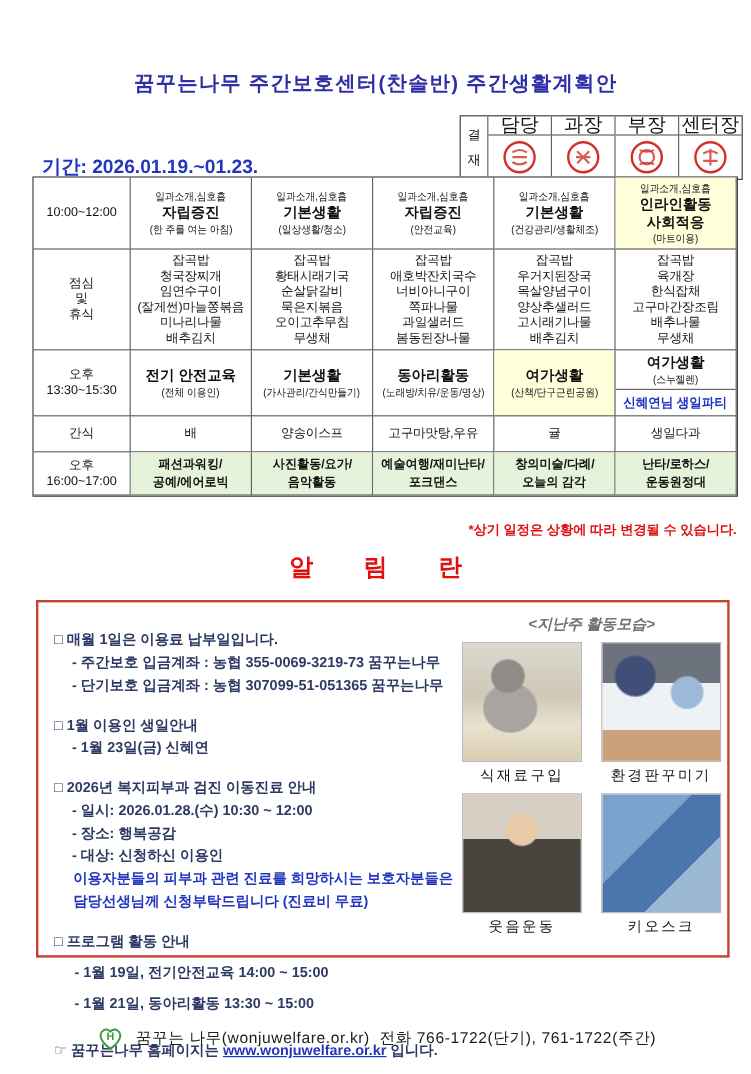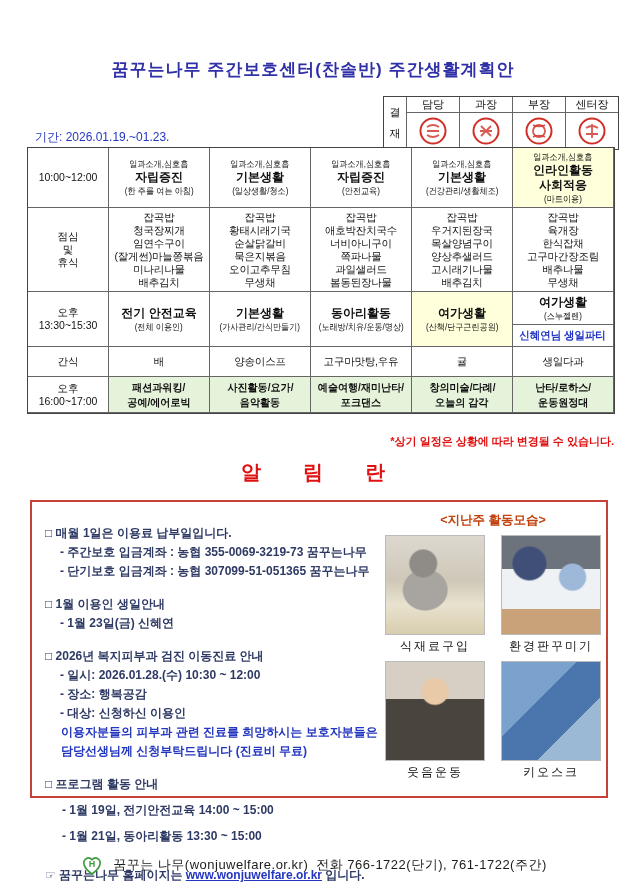--- a/index.html
+++ b/index.html
@@ -15,25 +15,25 @@
   .doc-title{position:absolute;top:58px;left:0;width:100%;text-align:center;
     font-size:17px;font-weight:bold;color:var(--title-blue);letter-spacing:1px;}
 
   
   .approval{position:absolute;left:383px;top:96px;display:flex;
     border:1px solid var(--grid-frame);background:#fff;}
   .ap-label{width:22px;display:flex;flex-direction:column;justify-content:center;align-items:center;
     border-right:1px solid var(--grid-line);font-size:11px;color:#111;gap:6px;padding:4px 0;}
   .ap-col{width:52px;display:flex;flex-direction:column;}
   .ap-col + .ap-col{border-left:1px solid var(--grid-line);}
-  .ap-role{height:15px;line-height:15px;text-align:center;font-size:11px;color:#111;
+  .ap-role{height:15px;line-height:15px;text-align:center;font-size:16px;color:#111;
     border-bottom:1px solid var(--grid-line);}
   .ap-stamp{height:36px;display:flex;align-items:center;justify-content:center;}
 
-  .period{position:absolute;left:35px;top:129px;font-size:12px;font-weight:normal;color:var(--period-blue);}
+  .period{position:absolute;left:35px;top:129px;font-size:16px;font-weight:bold;color:var(--period-blue);}
 
   
   .schedule{position:absolute;left:27px;top:147px;width:fit-content;
     border-top:1.5px solid var(--grid-frame);border-left:1.5px solid var(--grid-frame);
     border-right:.5px solid var(--grid-frame);border-bottom:.5px solid var(--grid-frame);background:#fff;}
   .srow{display:flex;}
   .scell{box-sizing:border-box;border-right:1px solid var(--grid-line);border-bottom:1px solid var(--grid-line);
     display:flex;flex-direction:column;align-items:center;justify-content:center;
     text-align:center;padding:1px 0;color:#111;}
   .hcell{font-size:11.5px;font-weight:bold;}
@@ -63,21 +63,21 @@
   .nt{font-size:12px;font-weight:bold;line-height:19px;white-space:nowrap;}
   .nt-item{margin-top:14px;}
   .nt-sub{padding-left:15px;}
   .nt-sub2{padding-left:17px;margin-top:7px;}
   .nt-em{padding-left:16px;color:var(--notice-blue);}
   .nt-home{margin-top:20px;}
   .nt-home .link{color:var(--link-blue);text-decoration:underline;cursor:pointer;}
 
   
   .photo-panel{position:absolute;left:352px;top:10px;width:218px;}
-  .photo-header{text-align:center;font-size:12.5px;font-weight:bold;color:#c2410c;margin-bottom:6px;}
+  .photo-header{text-align:center;font-size:12.5px;font-weight:bold;color:#737373;margin-bottom:6px;font-style:italic;}
   .photo-grid{display:grid;grid-template-columns:100px 100px;column-gap:16px;row-gap:6px;justify-content:center;}
   .figure{display:flex;flex-direction:column;align-items:center;}
   .photo{width:100px;height:100px;border:1px solid #bbb;box-sizing:border-box;}
   .caption{font-size:12px;color:#111;margin-top:3px;letter-spacing:2px;}
   .photo-1{background:
     radial-gradient(circle at 38% 28%, #8f8c88 0 14%, transparent 16%),
     radial-gradient(ellipse at 40% 55%, #a8a4a0 0 26%, transparent 28%),
     linear-gradient(180deg,#ddd8d0 0%,#cfc8b8 45%,#e8e2cf 70%,#d8cdae 100%);}
   .photo-2{background:
     radial-gradient(circle at 28% 28%, #3f4f78 0 16%, transparent 18%),

